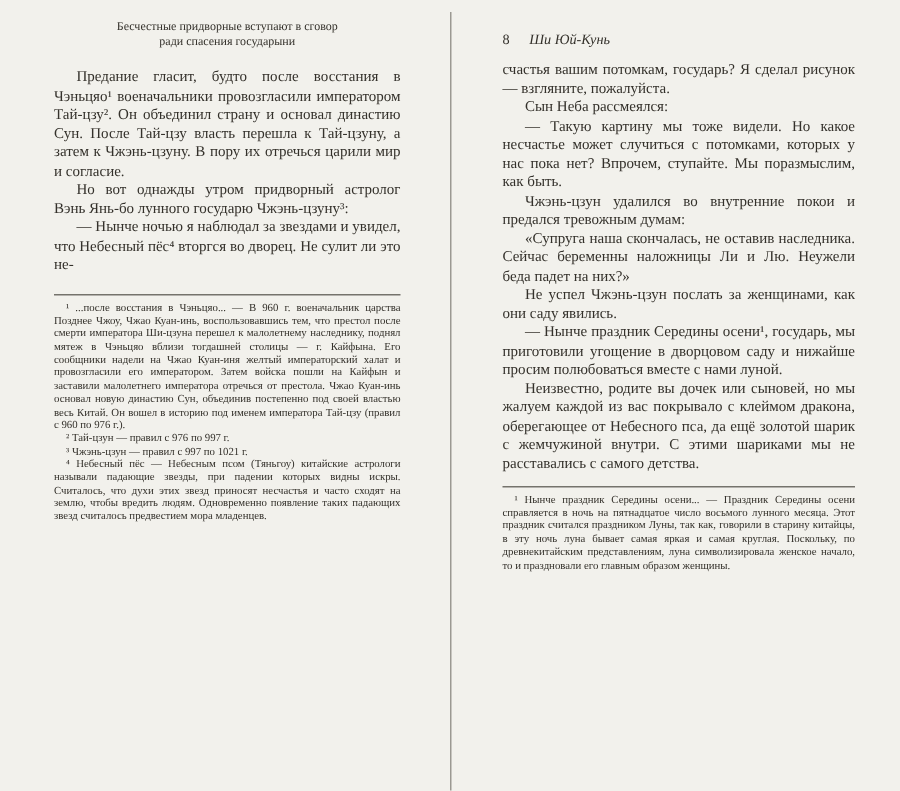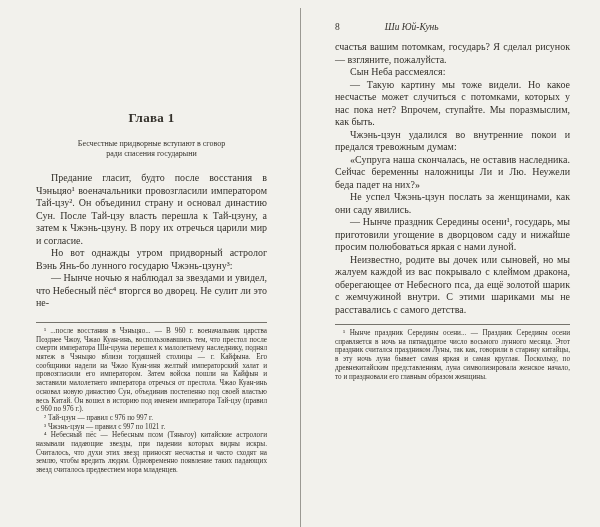--- a/index.html
+++ b/index.html
@@ -39,30 +39,29 @@
   .footnotes {
     margin-top: 4px; font-size: 7.2px; line-height: 8.7px;
     text-align: justify;
   }
   .footnotes p { text-indent: 8px; }
 
   .running-head {
     margin-top: 22px; font-size: 9.5px;
     display: flex; gap: 13px; align-items: baseline;
   }
-  .running-head .title { font-style: italic; margin-left: 32px; }
+  .running-head .title { font-style: italic; }
   .page.right .body-text { margin-top: 9px; }
 </style>
 </head>
 <body>
 
 <div class="spread">
 
   <div class="page left">
-    <h1 class="chapter-title">Глава 1</h1>
     <div class="epigraph">
       <div>Бесчестные придворные вступают в сговор</div>
       <div>ради спасения государыни</div>
     </div>
     <div class="body-text">
       <p>Предание гласит, будто после восстания в Чэньцяо¹ военачальники провозгласили императором Тай-цзу². Он объединил страну и основал династию Сун. После Тай-цзу власть перешла к Тай-цзуну, а затем к Чжэнь-цзуну. В пору их отречься царили мир и согласие.</p>
       <p>Но вот однажды утром придворный астролог Вэнь Янь-бо лунного государю Чжэнь-цзуну³:</p>
       <p>— Нынче ночью я наблюдал за звездами и увидел, что Небесный пёс⁴ вторгся во дворец. Не сулит ли это не-</p>
     </div>
     <div class="footnote-sep"></div>
@@ -81,21 +80,21 @@
       <span class="num">8</span>
       <span class="title">Ши Юй-Кунь</span>
     </div>
     <div class="body-text">
       <p class="noindent">счастья вашим потомкам, государь? Я сделал рисунок — взгляните, пожалуйста.</p>
       <p>Сын Неба рассмеялся:</p>
       <p>— Такую картину мы тоже видели. Но какое несчастье может случиться с потомками, которых у нас пока нет? Впрочем, ступайте. Мы поразмыслим, как быть.</p>
       <p>Чжэнь-цзун удалился во внутренние покои и предался тревожным думам:</p>
       <p>«Супруга наша скончалась, не оставив наследника. Сейчас беременны наложницы Ли и Лю. Неужели беда падет на них?»</p>
       <p>Не успел Чжэнь-цзун послать за женщинами, как они саду явились.</p>
-      <p>— Нынче праздник Середины осени¹, государь, мы приготовили угощение в дворцовом саду и нижайше просим полюбоваться яркая с нами луной.</p>
+      <p>— Нынче праздник Середины осени¹, государь, мы приготовили угощение в дворцовом саду и нижайше просим полюбоваться вместе с нами луной.</p>
       <p>Неизвестно, родите вы дочек или сыновей, но мы жалуем каждой из вас покрывало с клеймом дракона, оберегающее от Небесного пса, да ещё золотой шарик с жемчужиной внутри. С этими шариками мы не расставались с самого детства.</p>
     </div>
     <div class="footnote-sep"></div>
     <div class="footnotes">
       <p>¹ Нынче праздник Середины осени... — Праздник Середины осени справляется в ночь на пятнадцатое число восьмого лунного месяца. Этот праздник считался праздником Луны, так как, говорили в старину китайцы, в эту ночь луна бывает самая яркая и самая круглая. Поскольку, по древнекитайским представлениям, луна символизировала женское начало, то и праздновали его главным образом женщины.</p>
     </div>
   </div>
 
 </div>
 

